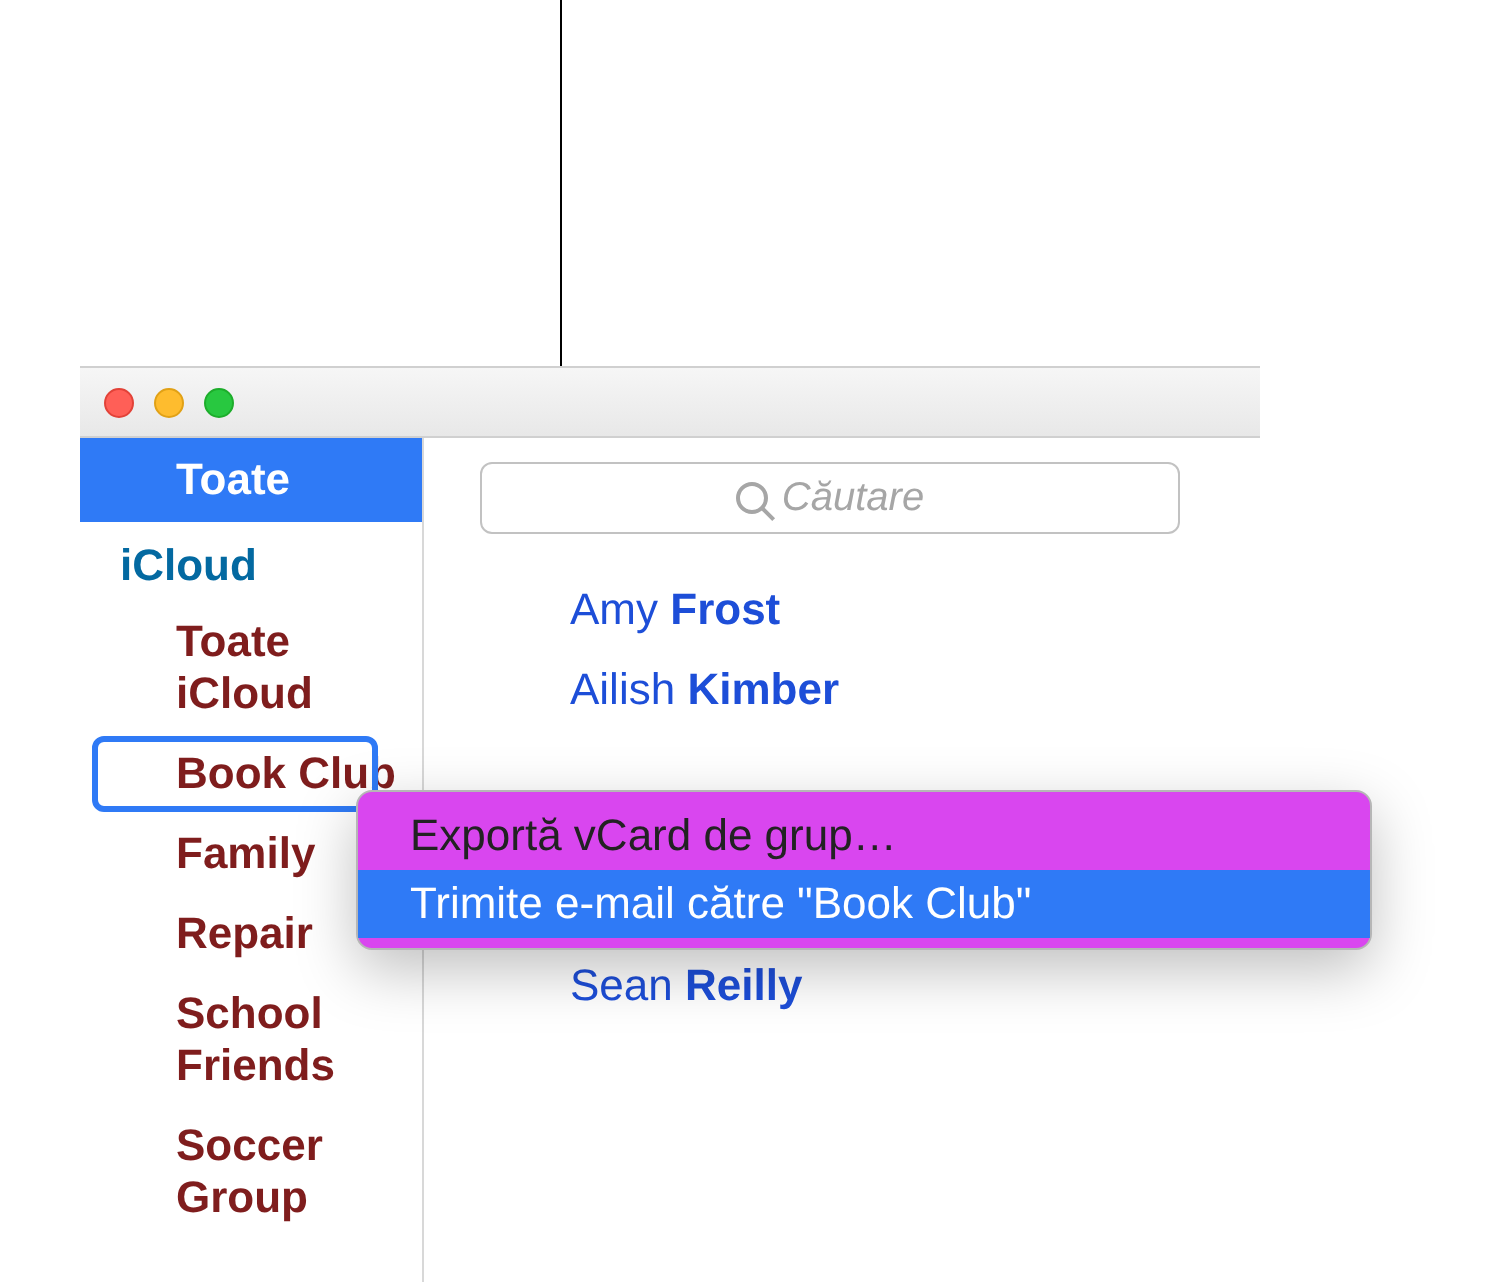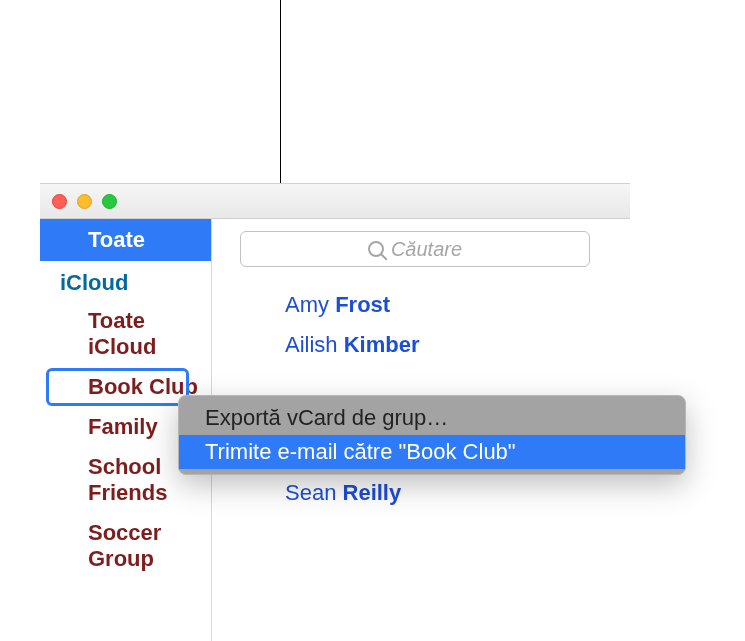--- a/index.html
+++ b/index.html
@@ -142,21 +142,21 @@
       padding: 7px 0;
     }
     .contact-item .last {
       font-weight: bold;
     }
     .context-menu {
       position: absolute;
       top: 395px;
       left: 178px;
       width: 508px;
-      background: #a3a3a3;
+      background: #d946ef;
       border: 1px solid #b6b6b6;
       border-radius: 8px;
       box-shadow: 0 10px 30px rgba(0,0,0,0.25);
       padding: 5px 0;
       z-index: 100;
     }
     .menu-item {
       font-size: 22px;
       color: #222;
       padding: 4px 26px;
@@ -179,20 +179,21 @@
     <div class="traffic-light tl-max"></div>
   </div>
   <div class="content">
     <div class="sidebar">
       <div class="sidebar-top-selected">Toate</div>
       <div class="sidebar-section">iCloud</div>
 
       <div class="sidebar-item">Toate iCloud</div>
       <div class="sidebar-item active">Book Club</div>
       <div class="sidebar-item">Family</div>
+      <div class="sidebar-item">Repair</div>
       <div class="sidebar-item">School Friends</div>
       <div class="sidebar-item">Soccer Group</div>
     </div>
     <div class="main">
       <div class="search-wrap">
         <div class="search-box">
           <span class="search-icon"></span>
           <span>Căutare</span>
         </div>
       </div>

